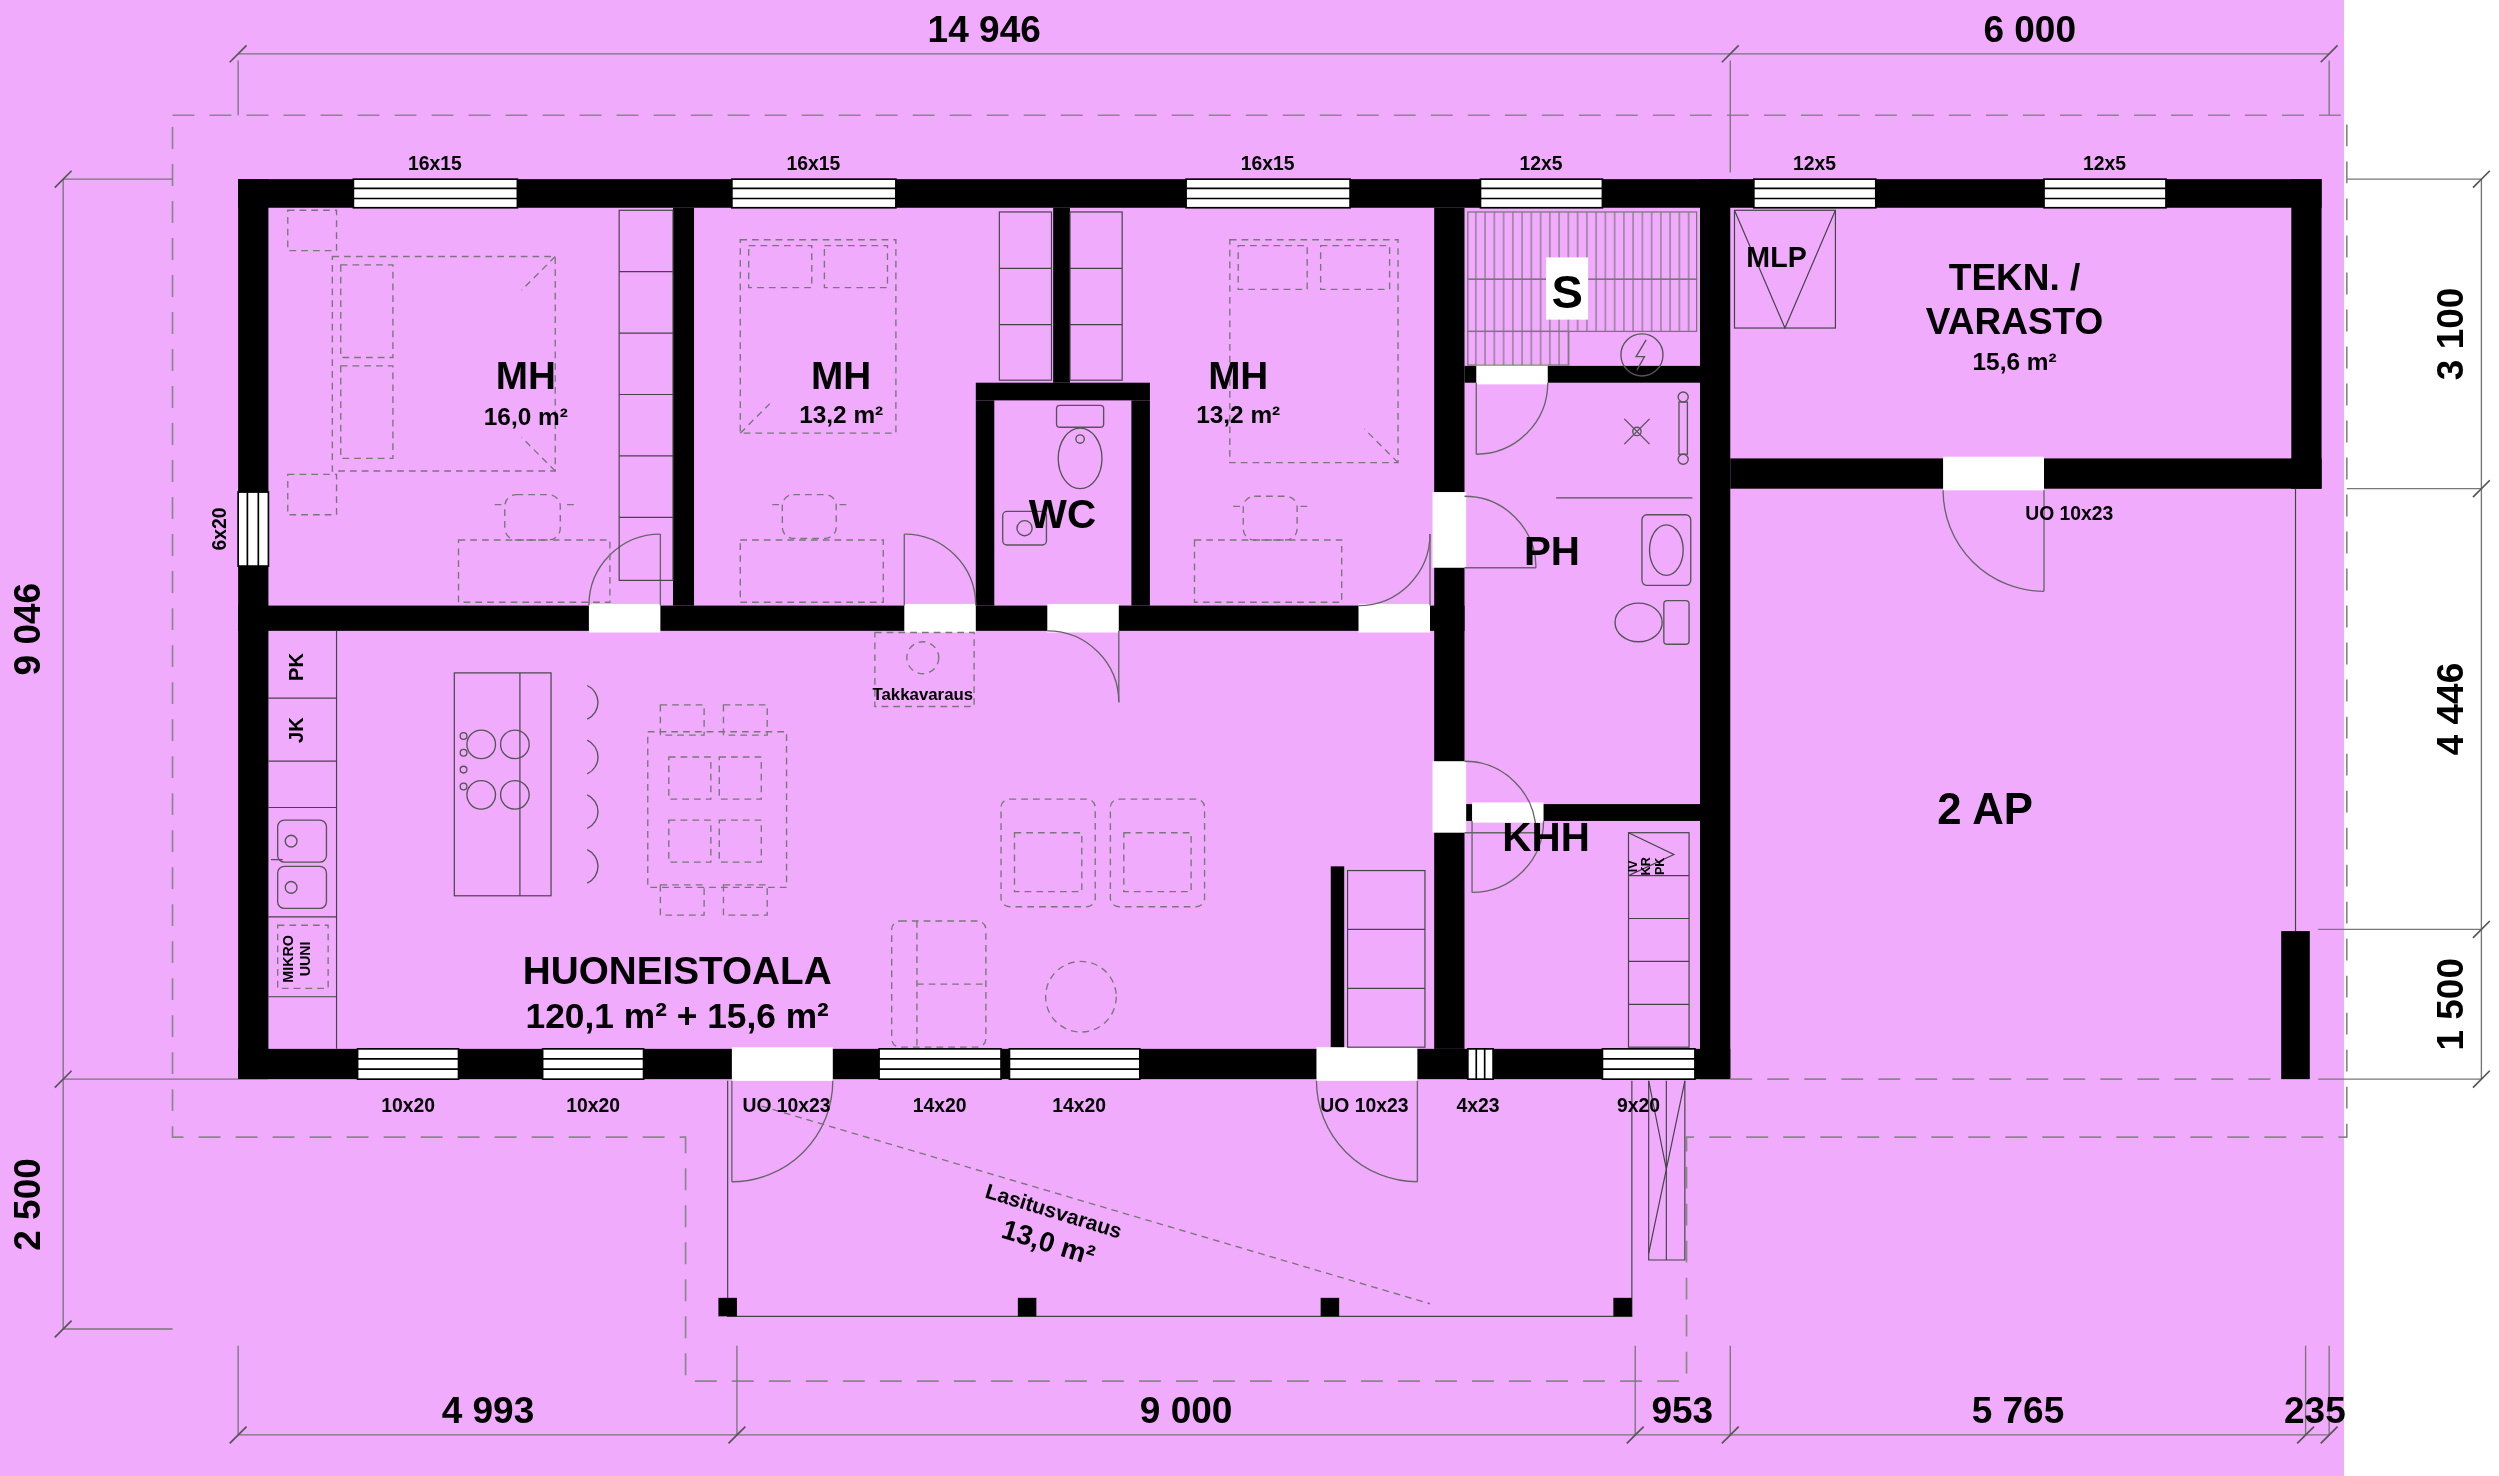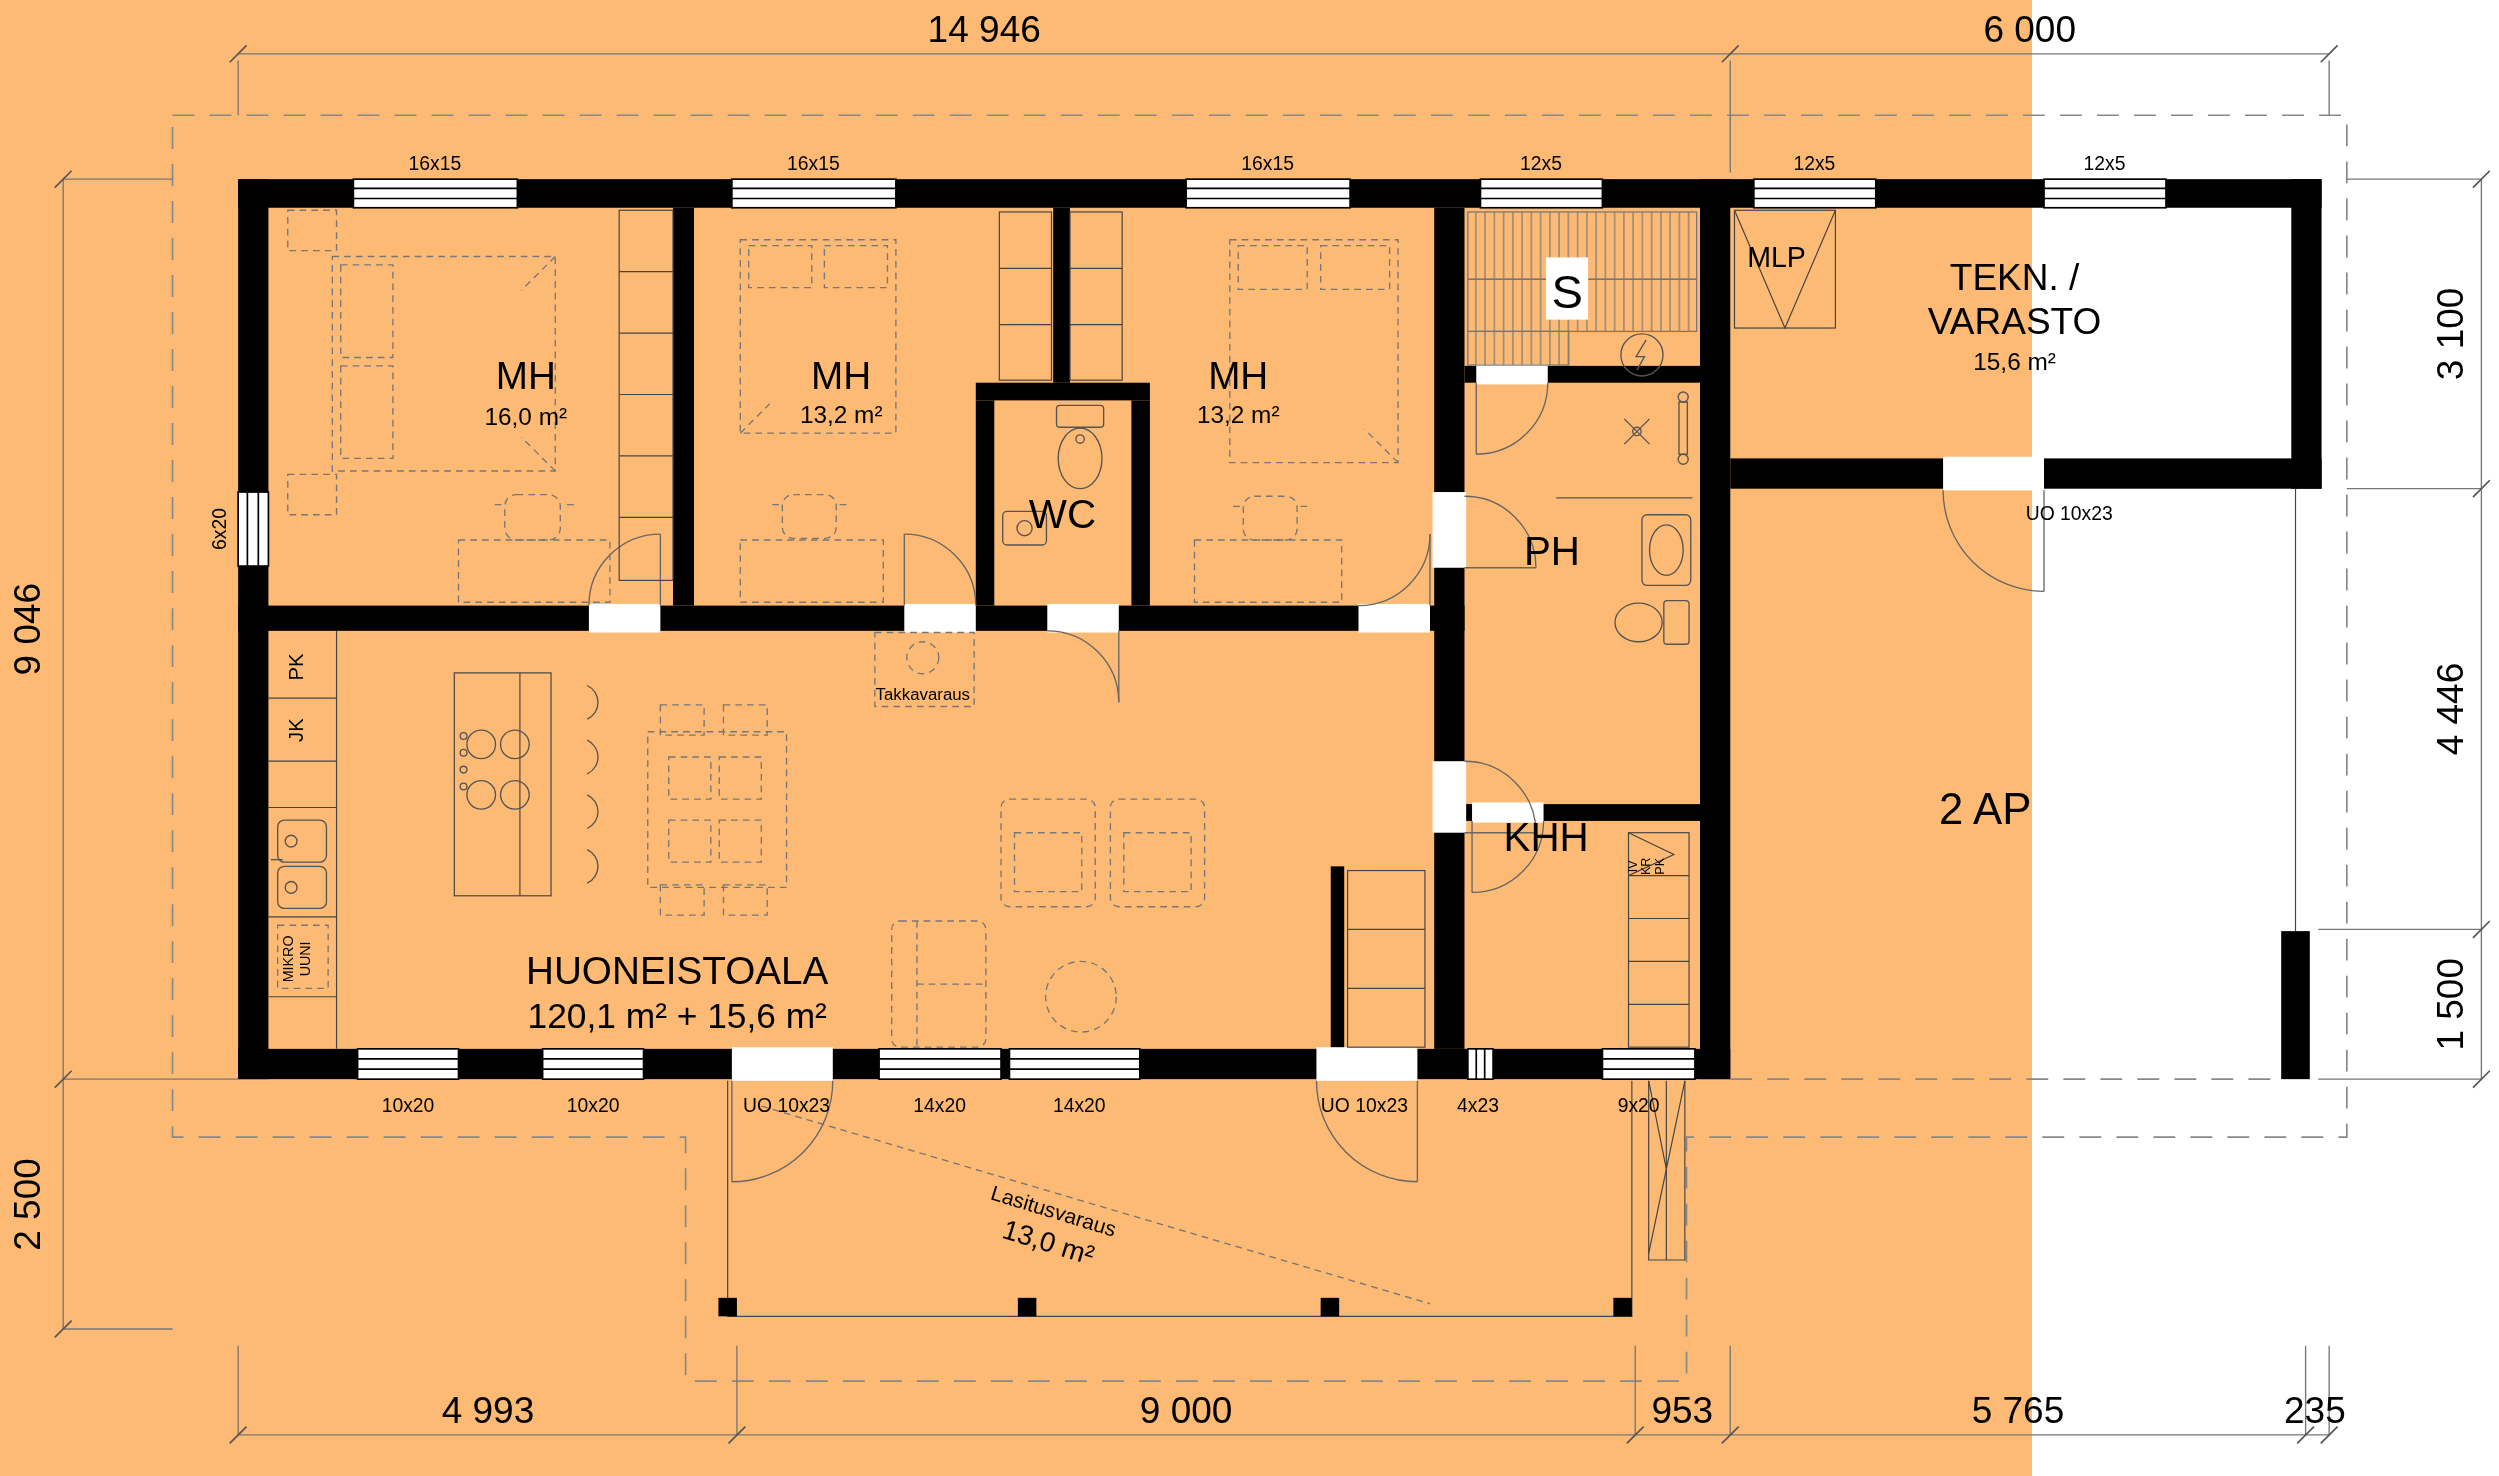--- a/index.html
+++ b/index.html
@@ -1,17 +1,17 @@
 <!DOCTYPE html>
 <html style="font-size:13.5px"><head>
 <meta charset="utf-8">
 <style>
   html,body{margin:0;padding:0;background:#ffffff;}
-  .page{width:2032px;height:1477px;position:relative;background:#fdba74;
-        font-family:"Liberation Sans", sans-serif;}
+  .page{width:2344px;height:1477px;position:relative;background:#f0abfc;
+        font-family:"Liberation Sans", sans-serif;font-weight:bold;}
   svg{display:block}
   text{fill:#000;font-family:"Liberation Sans",sans-serif;}
   .wall{fill:#000;stroke:none}
   .win{fill:#fff;stroke:#000;stroke-width:2}
   .hair{stroke:#444;stroke-width:1.4;fill:none}
   .fixt{stroke:#555;stroke-width:1.6;fill:none}
   .furn{stroke:#777;stroke-width:1.6;fill:none;stroke-dasharray:8 6}
   .eave{stroke:#888;stroke-width:2;fill:none;stroke-dasharray:26 18}
   .dim{stroke:#777;stroke-width:1.6;fill:none}
   .tick{stroke:#555;stroke-width:2;fill:none}

